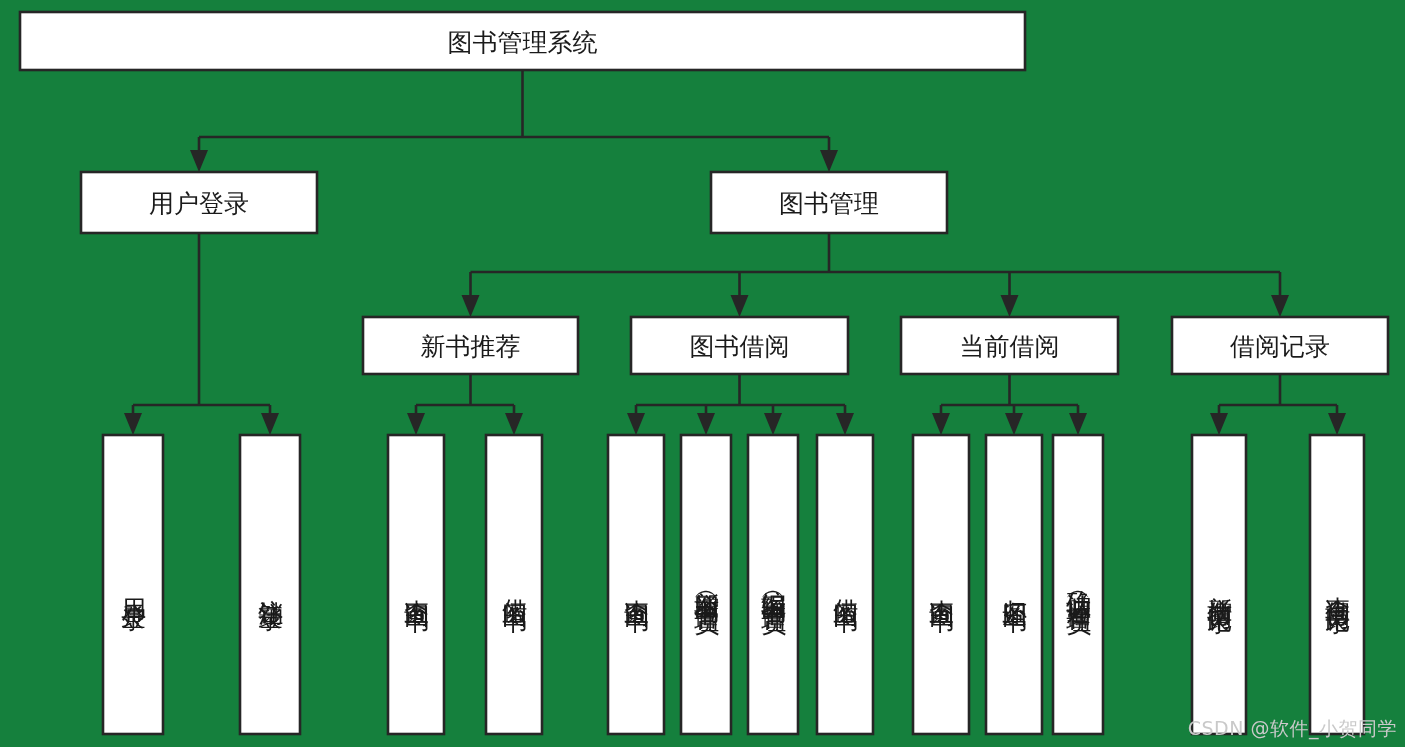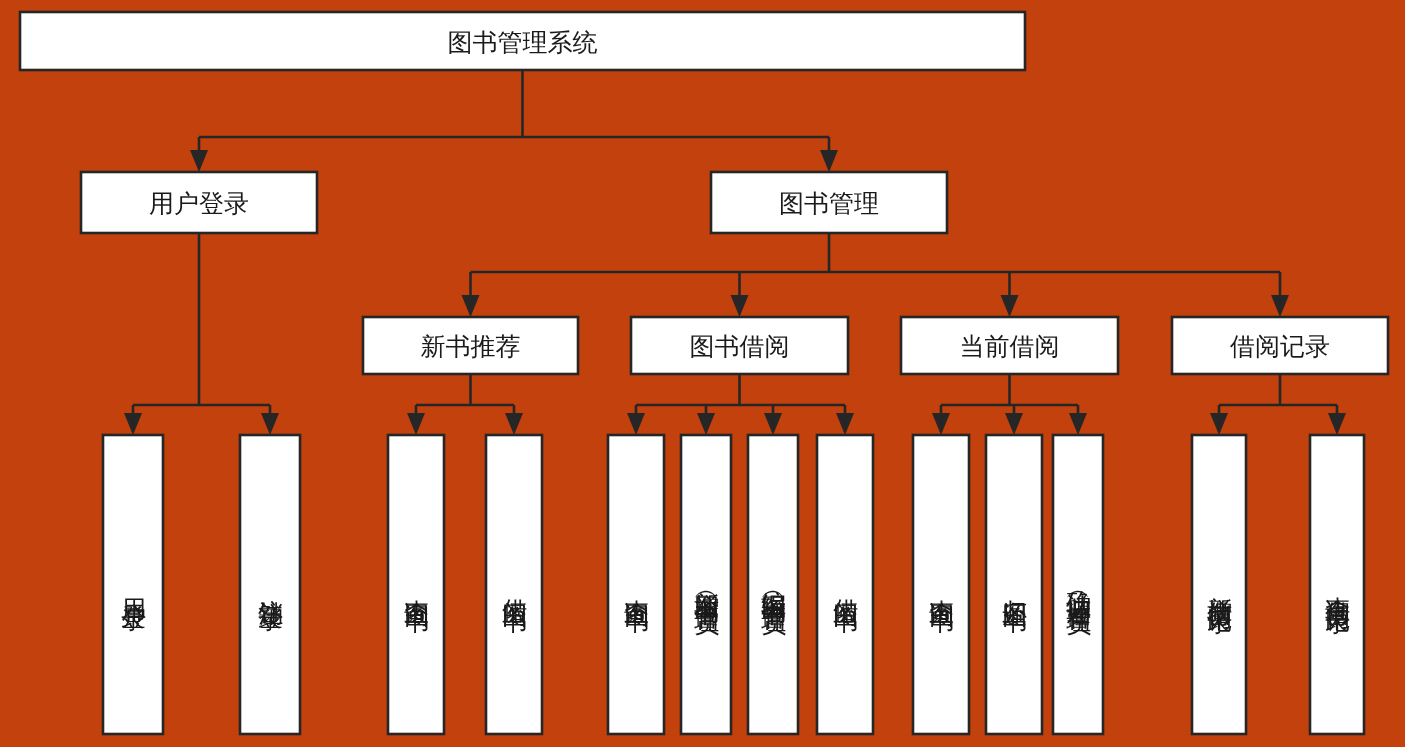--- a/index.html
+++ b/index.html
@@ -8,21 +8,21 @@
     padding: 0;
     background: #ffffff;
   }
   body {
     font-family: "DejaVu Sans", "Liberation Sans", sans-serif;
   }
   #diagram-root {
     position: relative;
     width: 1405px;
     height: 747px;
-    background: #c2410c;
+    background: #15803d;
     overflow: hidden;
   }
   svg.diagram-canvas {
     position: absolute;
     left: 0;
     top: 0;
     width: 1405px;
     height: 747px;
   }
   .node-box {
@@ -205,13 +205,14 @@
         <span class="leaf-label">确认归还（管理员）</span>
       </div>
       <div class="leaf-label-wrap" style="left: 1192px; top: 435px; width: 54px; height: 299px;">
         <span class="leaf-label">新增借阅记录</span>
       </div>
       <div class="leaf-label-wrap" style="left: 1310px; top: 435px; width: 54px; height: 299px;">
         <span class="leaf-label">查询借阅记录</span>
       </div>
     </div>
 
+  <div class="watermark">CSDN @软件_小贺同学</div>
 </div>
 
 </body></html>

